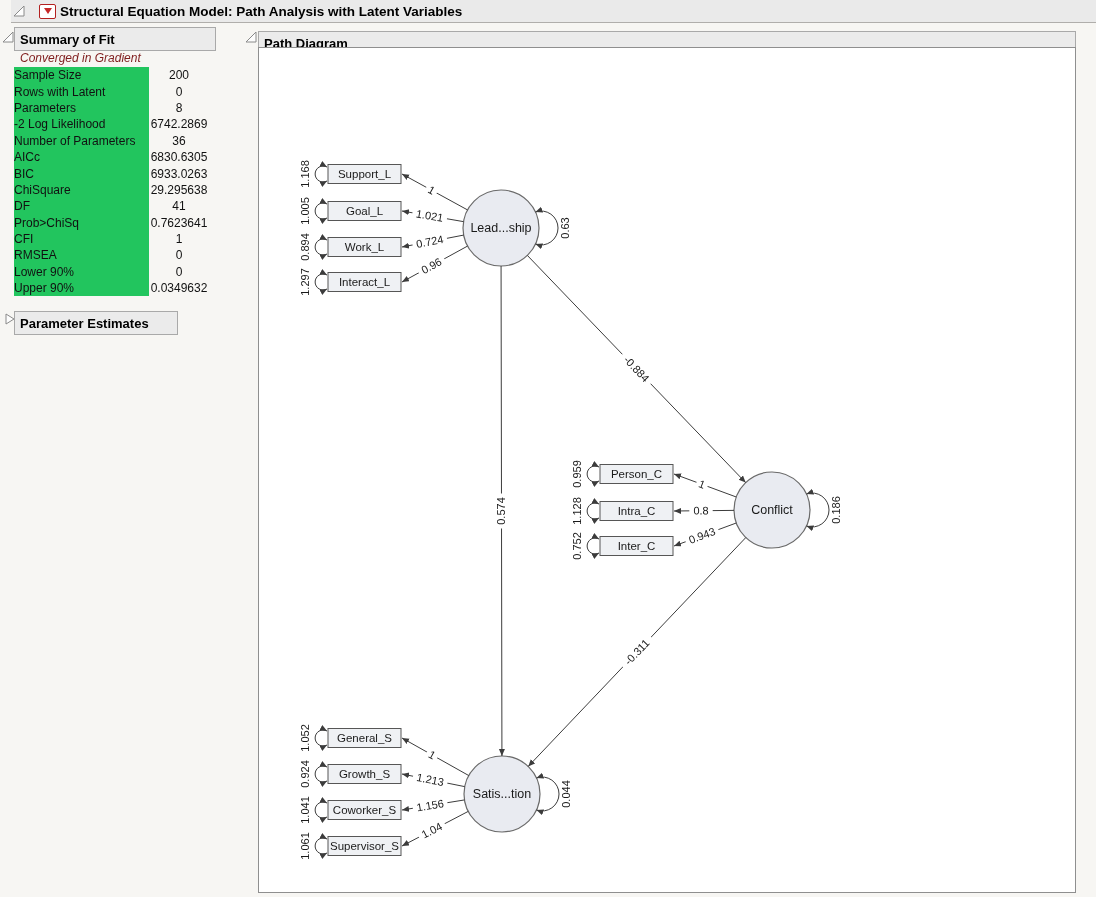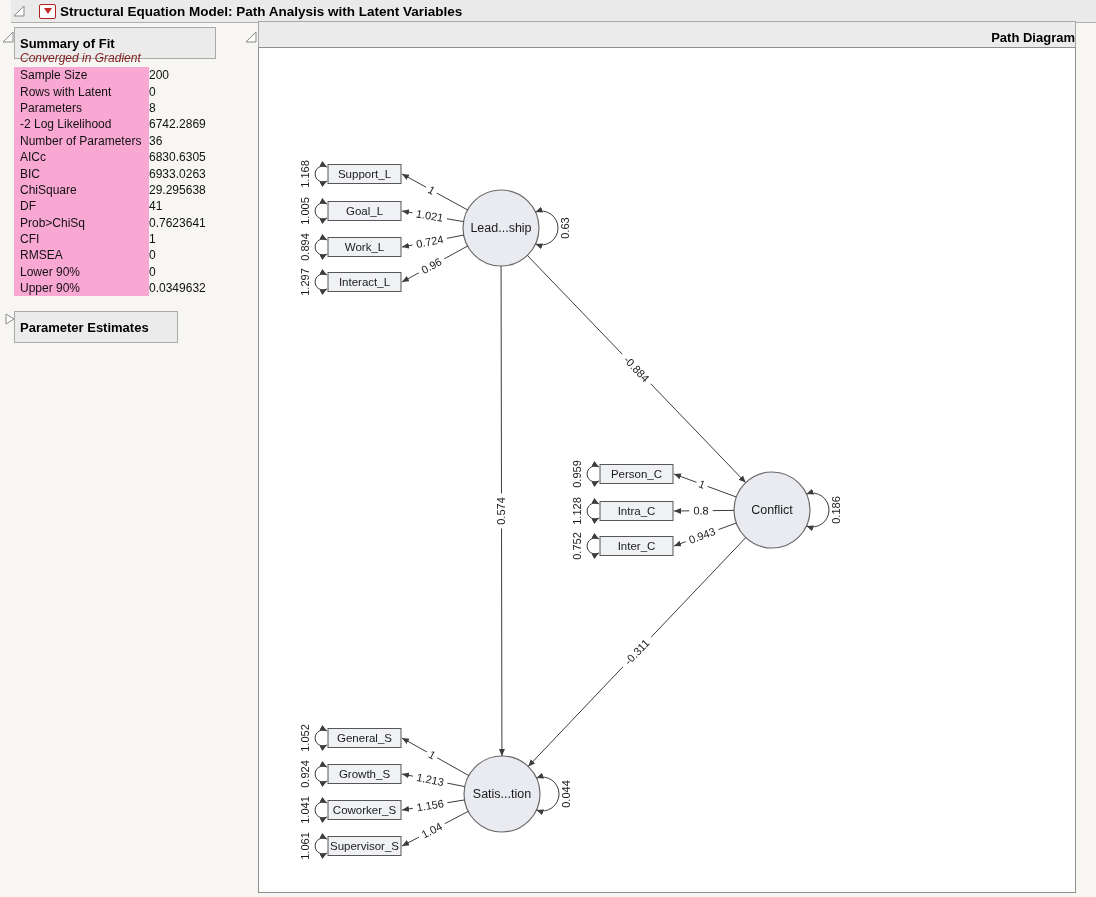--- a/index.html
+++ b/index.html
@@ -17,38 +17,38 @@
   .hotspot{
     width:17px;height:15px;margin-left:14px;background:#fff;
     border:1px solid #b32020;border-radius:2px;
     display:flex;align-items:center;justify-content:center;box-sizing:border-box;
   }
   .hotspot .tri{
     width:0;height:0;border-left:4px solid transparent;border-right:4px solid transparent;
     border-top:6px solid #c62828;
   }
   .sec-header{
-    position:absolute;height:32px;background:#ebebeb;border:1px solid #a9a9a9;
+    position:absolute;height:24px;background:#ebebeb;border:1px solid #a9a9a9;
     font-weight:bold;font-size:13px;display:flex;align-items:center;
     padding-left:5px;box-sizing:border-box;color:#000;
   }
   #summary-header{left:14px;top:27px;width:202px;}
-  #pathdiagram-header{left:258px;top:21px;width:818px;justify-content:flex-end;}
+  #pathdiagram-header{left:258px;top:31px;width:818px;}
   #paramest-header{left:14px;top:311px;width:164px;}
   #fit-status{
     position:absolute;left:20px;top:51px;font-style:italic;font-size:12px;color:#7f1d1d;
   }
   #fit-table{position:absolute;left:14px;top:67px;width:197px;font-size:12px;}
   .fit-row{display:flex;height:16.4px;align-items:center;}
   .fit-label{
-    flex:0 0 135px;background:#f9a8d4;align-self:stretch;
-    display:flex;align-items:center;padding-left:6px;box-sizing:border-box;
+    flex:0 0 135px;background:#22c55e;align-self:stretch;
+    display:flex;align-items:center;box-sizing:border-box;
     white-space:nowrap;
   }
-  .fit-value{flex:1;text-align:left;padding-right:2px;white-space:nowrap;}
+  .fit-value{flex:1;text-align:center;padding-right:2px;white-space:nowrap;}
   #diagram-canvas{
     position:absolute;left:258px;top:47px;width:818px;height:846px;
     background:#ffffff;border:1px solid #8f8f8f;box-sizing:border-box;
   }
   svg text{font-family:"Liberation Sans",sans-serif;fill:#1a1a1a;}
 </style>
 </head>
 <body>
 
 <div class="titlebar">

